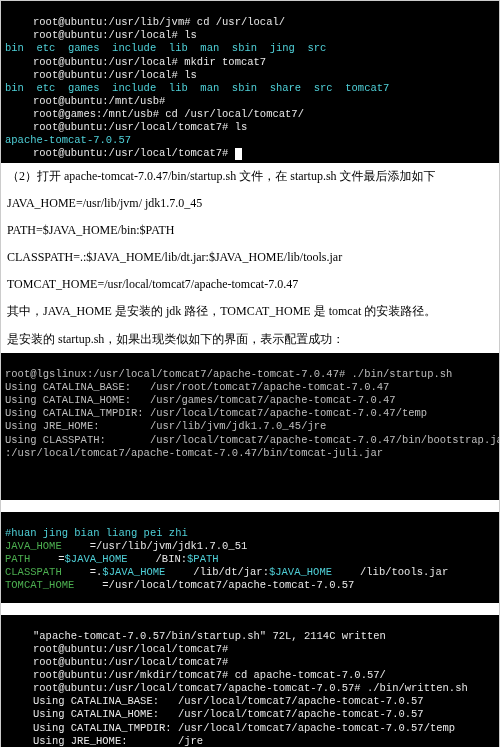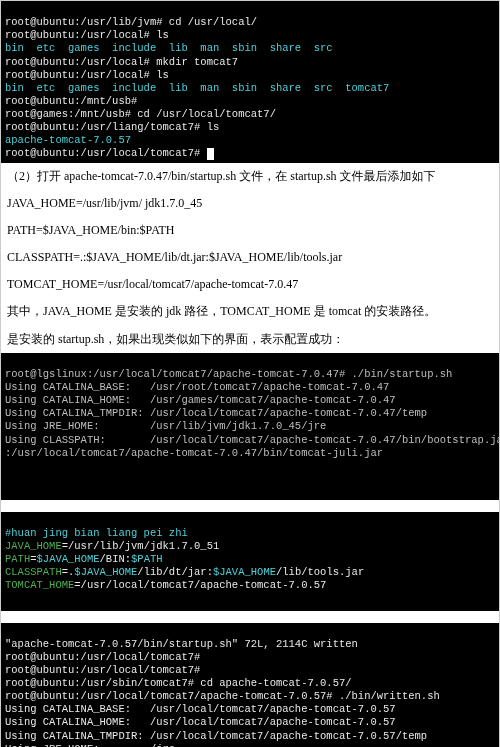--- a/index.html
+++ b/index.html
@@ -17,42 +17,42 @@
     color: #fff;
     font-family: "Courier New", monospace;
     font-size: 10.5px;
     line-height: 1.25;
     padding: 2px 4px;
     white-space: pre;
     overflow: hidden;
   }
   .t-cyan { color: #4fd0d8; }
   .t-green { color: #4caf50; }
-  .t-white { color: #e8e8e8; }
+  .t-white { color: #e8e8e8; margin-left: 28px; }
   .t-gray { color: #bdbdbd; }
   .doc-text {
     padding: 4px 6px;
     font-size: 12px;
     line-height: 1.6;
   }
   .cursor { background: #fff; color: #fff; display:inline-block; width:7px; height:12px; vertical-align:middle; }
 </style>
 </head>
 <body>
 
 <div class="terminal">
 <span class="t-white">root@ubuntu:/usr/lib/jvm# cd /usr/local/</span>
 <span class="t-white">root@ubuntu:/usr/local# ls</span>
-<span class="t-cyan">bin  etc  games  include  lib  man  sbin  share  src</span>
+<span class="t-cyan">bin  etc  games  include  lib  man  sbin  jing  src</span>
 <span class="t-white">root@ubuntu:/usr/local# mkdir tomcat7</span>
 <span class="t-white">root@ubuntu:/usr/local# ls</span>
 <span class="t-cyan">bin  etc  games  include  lib  man  sbin  share  src  tomcat7</span>
 <span class="t-white">root@ubuntu:/mnt/usb#</span>
 <span class="t-white">root@games:/mnt/usb# cd /usr/local/tomcat7/</span>
-<span class="t-white">root@ubuntu:/usr/liang/tomcat7# ls</span>
+<span class="t-white">root@ubuntu:/usr/local/tomcat7# ls</span>
 <span class="t-cyan">apache-tomcat-7.0.57</span>
 <span><span class="t-white">root@ubuntu:/usr/local/tomcat7#</span> <span class="cursor"></span></span>
 </div>
 
 <div class="doc-text">（2）打开 apache-tomcat-7.0.47/bin/startup.sh 文件，在 startup.sh 文件最后添加如下</div>
 <div class="doc-text">JAVA_HOME=/usr/lib/jvm/ jdk1.7.0_45</div>
 <div class="doc-text">PATH=$JAVA_HOME/bin:$PATH</div>
 <div class="doc-text">CLASSPATH=.:$JAVA_HOME/lib/dt.jar:$JAVA_HOME/lib/tools.jar</div>
 <div class="doc-text">TOMCAT_HOME=/usr/local/tomcat7/apache-tomcat-7.0.47</div>
 <div class="doc-text">其中，JAVA_HOME 是安装的 jdk 路径，TOMCAT_HOME 是 tomcat 的安装路径。</div>
@@ -63,35 +63,35 @@
 <span class="t-gray">Using CATALINA_BASE:   /usr/root/tomcat7/apache-tomcat-7.0.47</span>
 <span class="t-gray">Using CATALINA_HOME:   /usr/games/tomcat7/apache-tomcat-7.0.47</span>
 <span class="t-gray">Using CATALINA_TMPDIR: /usr/local/tomcat7/apache-tomcat-7.0.47/temp</span>
 <span class="t-gray">Using JRE_HOME:        /usr/lib/jvm/jdk1.7.0_45/jre</span>
 <span class="t-gray">Using CLASSPATH:       /usr/local/tomcat7/apache-tomcat-7.0.47/bin/bootstrap.jar</span>
 <span class="t-gray">:/usr/local/tomcat7/apache-tomcat-7.0.47/bin/tomcat-juli.jar</span>
 </div>
 
 <div style="height:12px;background:#fff;"></div>
 
-<div class="terminal" style="padding-bottom:18px;">
+<div class="terminal" style="padding-bottom:10px;">
 <span class="t-cyan">#huan jing bian liang pei zhi</span>
 <span><span class="t-green">JAVA_HOME</span><span class="t-white">=/usr/lib/jvm/jdk1.7.0_51</span></span>
 <span><span class="t-green">PATH</span><span class="t-white">=</span><span class="t-cyan">$JAVA_HOME</span><span class="t-white">/BIN:</span><span class="t-cyan">$PATH</span></span>
 <span><span class="t-green">CLASSPATH</span><span class="t-white">=.</span><span class="t-cyan">$JAVA_HOME</span><span class="t-white">/lib/dt/jar:</span><span class="t-cyan">$JAVA_HOME</span><span class="t-white">/lib/tools.jar</span></span>
 <span><span class="t-green">TOMCAT_HOME</span><span class="t-white">=/usr/local/tomcat7/apache-tomcat-7.0.57</span></span>
 </div>
 
 <div style="height:12px;background:#fff;"></div>
 
 <div class="terminal">
 <span class="t-white">"apache-tomcat-7.0.57/bin/startup.sh" 72L, 2114C written</span>
 <span class="t-white">root@ubuntu:/usr/local/tomcat7#</span>
 <span class="t-white">root@ubuntu:/usr/local/tomcat7#</span>
-<span class="t-white">root@ubuntu:/usr/sbin/tomcat7# cd apache-tomcat-7.0.57/</span>
+<span class="t-white">root@ubuntu:/usr/mkdir/tomcat7# cd apache-tomcat-7.0.57/</span>
 <span class="t-white">root@ubuntu:/usr/local/tomcat7/apache-tomcat-7.0.57# ./bin/written.sh</span>
 <span class="t-white">Using CATALINA_BASE:   /usr/local/tomcat7/apache-tomcat-7.0.57</span>
 <span class="t-white">Using CATALINA_HOME:   /usr/local/tomcat7/apache-tomcat-7.0.57</span>
 <span class="t-white">Using CATALINA_TMPDIR: /usr/local/tomcat7/apache-tomcat-7.0.57/temp</span>
 <span class="t-white">Using JRE_HOME:        /jre</span>
 
 
 
 
 </div>

